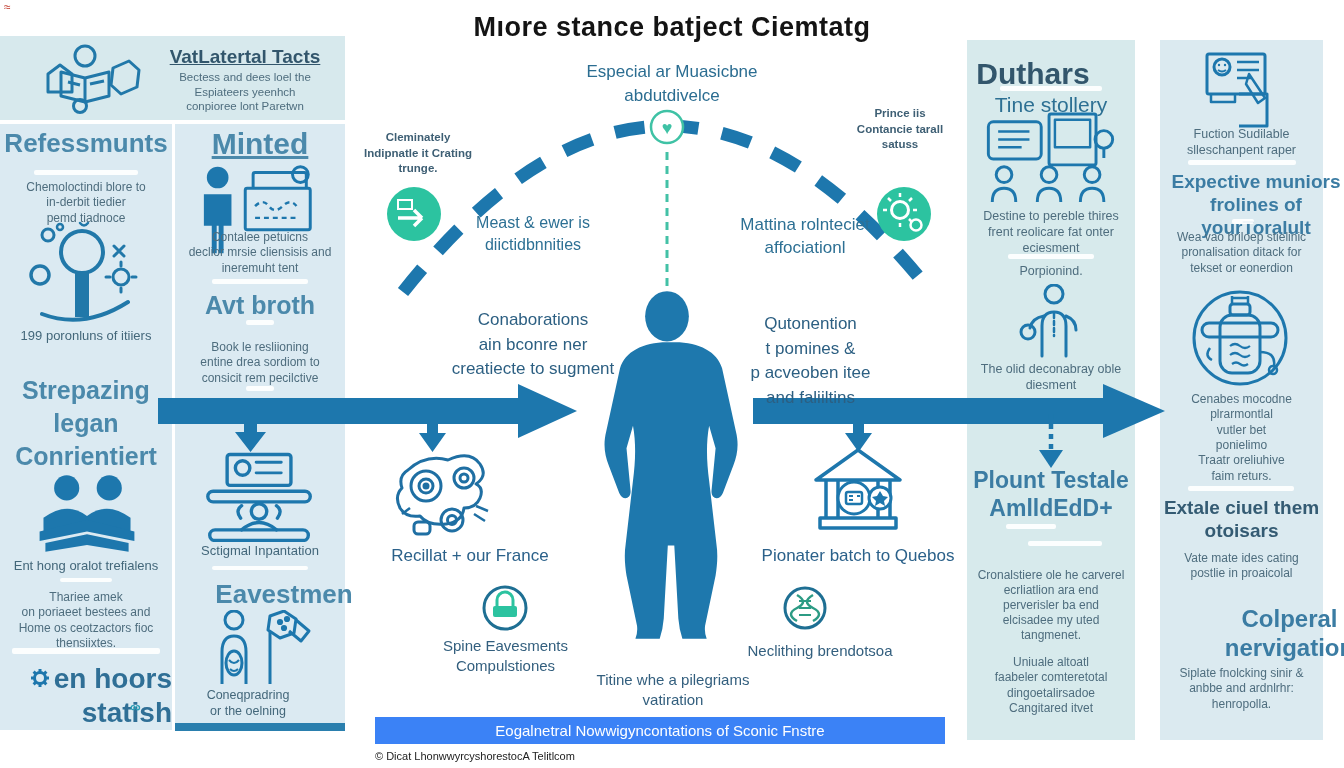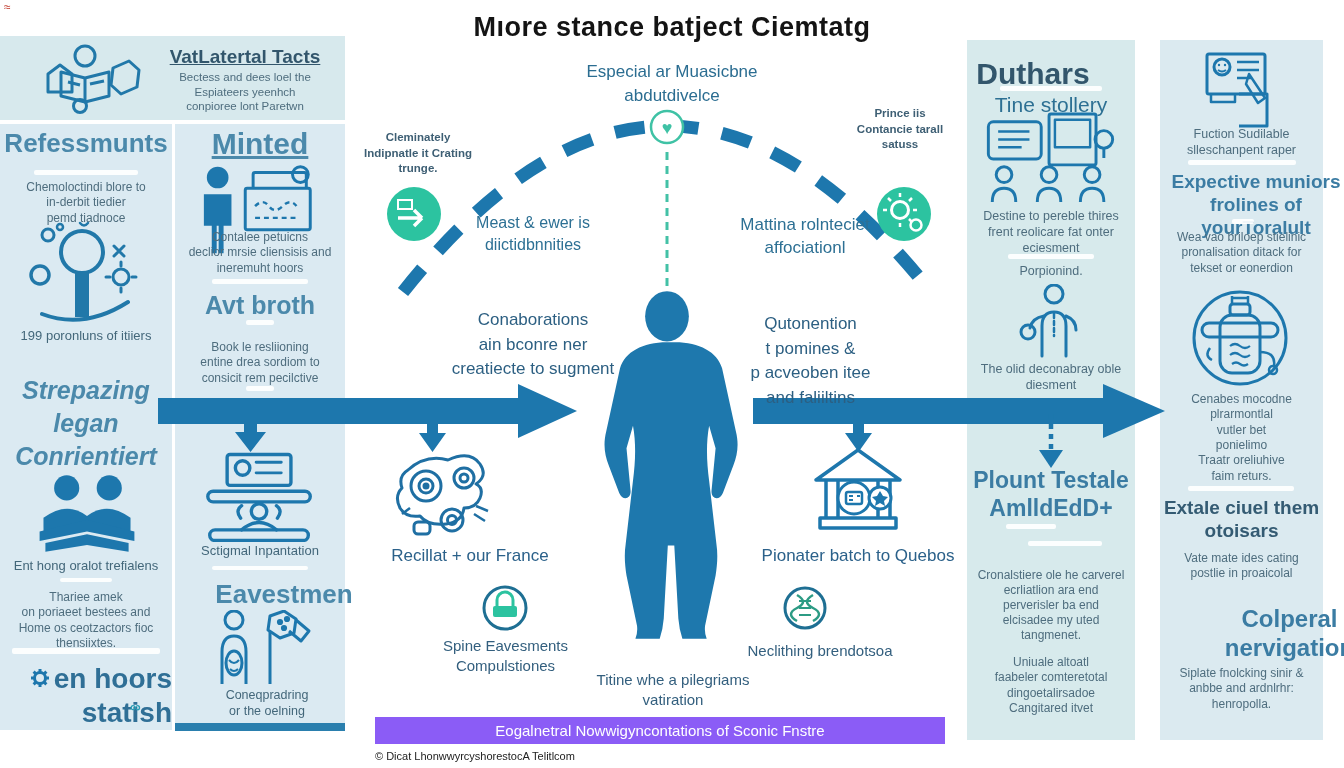--- a/index.html
+++ b/index.html
@@ -15,21 +15,21 @@
   .dh{font-weight:bold;color:#32566c;text-align:center;line-height:1.2;}
   .sh{font-weight:bold;color:#2e7093;text-align:center;line-height:1.2;}
   .note{font-size:11.5px;font-weight:bold;color:#3e5f74;text-align:center;line-height:1.35;}
   .clabel{font-size:16px;color:#2d7094;text-align:center;line-height:1.35;}
   .cpara{font-size:17px;color:#2c5f82;text-align:center;line-height:1.45;}
   .ccap{font-size:17px;color:#2b618a;text-align:center;line-height:1.3;}
   .csub{font-size:15px;color:#335f7e;text-align:center;line-height:1.35;}
   svg{display:block;}
   #title{width:100%;text-align:center;top:12px;left:0;font-size:27px;font-weight:bold;
          color:#141414;letter-spacing:.5px;}
-  #banner{background:#8b5cf6;color:#fff;font-size:15px;text-align:center;line-height:27px;}
+  #banner{background:#3b82f6;color:#fff;font-size:15px;text-align:center;line-height:27px;}
   .icon{position:absolute;}
 </style>
 </head>
 <body>
 
 <div id="canvas">
 
   <div class="panel" style="left:0;top:36px;width:345px;height:84px;background:#d7e9ed;"></div>
   <div class="panel" style="left:0;top:124px;width:172px;height:606px;background:#dbeaf2;"></div>
   <div class="panel" style="left:175px;top:124px;width:170px;height:606px;background:#dbeaf2;"></div>
@@ -118,21 +118,21 @@
       <circle cx="22" cy="57" r="9" stroke-width="3.5"></circle>
       <circle cx="30" cy="17" r="6" stroke-width="3"></circle>
       <circle cx="42" cy="9" r="3" stroke-width="2.5"></circle>
       <path d="M62 5 q4 5 8 0" stroke-width="2.5"></path>
       <circle cx="103" cy="59" r="8" stroke-width="3"></circle>
       <path d="M103 48 v-4 M103 70 v4 M92 59 h-4 M114 59 h4" stroke-width="3"></path>
       <path d="M96 28 l10 10 M106 28 l-10 10" stroke-width="3"></path>
     </svg>
   </div>
   <div class="abs t cap" style="left:4px;top:328px;width:164px;">199 poronluns of itiiers</div>
-  <div class="abs t bh" style="left:10px;top:374px;width:152px;font-size:25px;line-height:1.32;font-style:italic;">Strepazing
+  <div class="abs t bh" style="left:10px;top:374px;width:152px;font-size:25px;line-height:1.32;">Strepazing
 legan
 Conrientiert</div>
   <div class="icon" style="left:28px;top:472px;">
     <svg width="118" height="84" viewBox="0 0 122 84" fill="#1d77ad">
       <circle cx="40" cy="15" r="13"></circle>
         <circle cx="84" cy="15" r="13"></circle>
       <path d="M16 46 q24 -18 45 -2 l0 12 -45 12 z"></path>
       <path d="M106 46 q-24 -18 -45 -2 l0 12 45 12 z"></path>
       <path d="M12 60 l49 -12 49 12 0 10 -49 -10 -49 10 z"></path>
       <path d="M18 72 l43 -9 43 9 0 9 -43 -7 -43 7 z"></path>
@@ -166,21 +166,21 @@
         <circle cx="106" cy="10" r="8"></circle>
         <rect x="58" y="8" width="54" height="36" rx="2"></rect>
         <rect x="50" y="24" width="66" height="42" rx="2" fill="#dbeaf2"></rect>
         <path d="M60 42 q8 -8 14 0 t14 0 t14 0" stroke-dasharray="5 4" stroke-width="2.5"></path>
         <path d="M60 54 h44" stroke-dasharray="5 4" stroke-width="2.5"></path>
       </g>
     </svg>
   </div>
   <div class="abs t small" style="left:178px;top:230px;width:164px;">Contalee petuicns
 declior mrsie cliensisis and
-ineremuht hoors</div>
+ineremuht tent</div>
   <div class="wdiv" style="left:212px;top:279px;width:96px;height:5px;"></div>
   <div class="abs t bh" style="left:175px;top:290px;width:170px;font-size:25px;">Avt broth</div>
   <div class="wdiv" style="left:246px;top:320px;width:28px;height:5px;"></div>
   <div class="abs t small" style="left:180px;top:340px;width:160px;">Book le resliioning
 entine drea sordiom to
 consicit rem pecilctive</div>
   <div class="wdiv" style="left:246px;top:386px;width:28px;height:5px;"></div>
   <div class="icon" style="left:202px;top:452px;">
     <svg width="116" height="90" viewBox="0 0 120 92" fill="none" stroke="#1d77ad" stroke-width="3.5" stroke-linecap="round">
       <rect x="26" y="2" width="66" height="32" rx="3"></rect>
@@ -203,21 +203,21 @@
       <ellipse cx="26" cy="53" rx="8" ry="12"></ellipse>
       <path d="M21 50 q5 6 10 0 M22 59 q4 4 8 0" stroke-width="2"></path>
       <path d="M62 74 V22"></path>
       <path d="M62 6 l14 -5 12 8 -2 14 -14 5 -12 -8 z"></path>
       <circle cx="72" cy="12" r="1.6" fill="#1d77ad"></circle>
         <circle cx="79" cy="9" r="1.6" fill="#1d77ad"></circle>
         <circle cx="76" cy="18" r="1.6" fill="#1d77ad"></circle>
       <path d="M88 10 l13 11 -8 10 -12 -10"></path>
     </svg>
   </div>
-  <div class="abs t cap" style="left:187px;top:687px;width:160px;font-size:12.5px;">Coneqpradring
+  <div class="abs t cap" style="left:168px;top:687px;width:160px;font-size:12.5px;">Coneqpradring
 or the oelning</div>
 
   <div class="abs t" style="left:540px;top:60px;width:264px;font-size:17px;color:#2b6d91;text-align:center;line-height:1.4;">Especial ar Muasicbne
 abdutdivelce</div>
   <div class="abs t note" style="left:348px;top:130px;width:140px;">Cleminately
 Indipnatle it Crating
 trunge.</div>
   <div class="abs t note" style="left:840px;top:106px;width:120px;">Prince iis
 Contancie tarall
 satuss</div>

